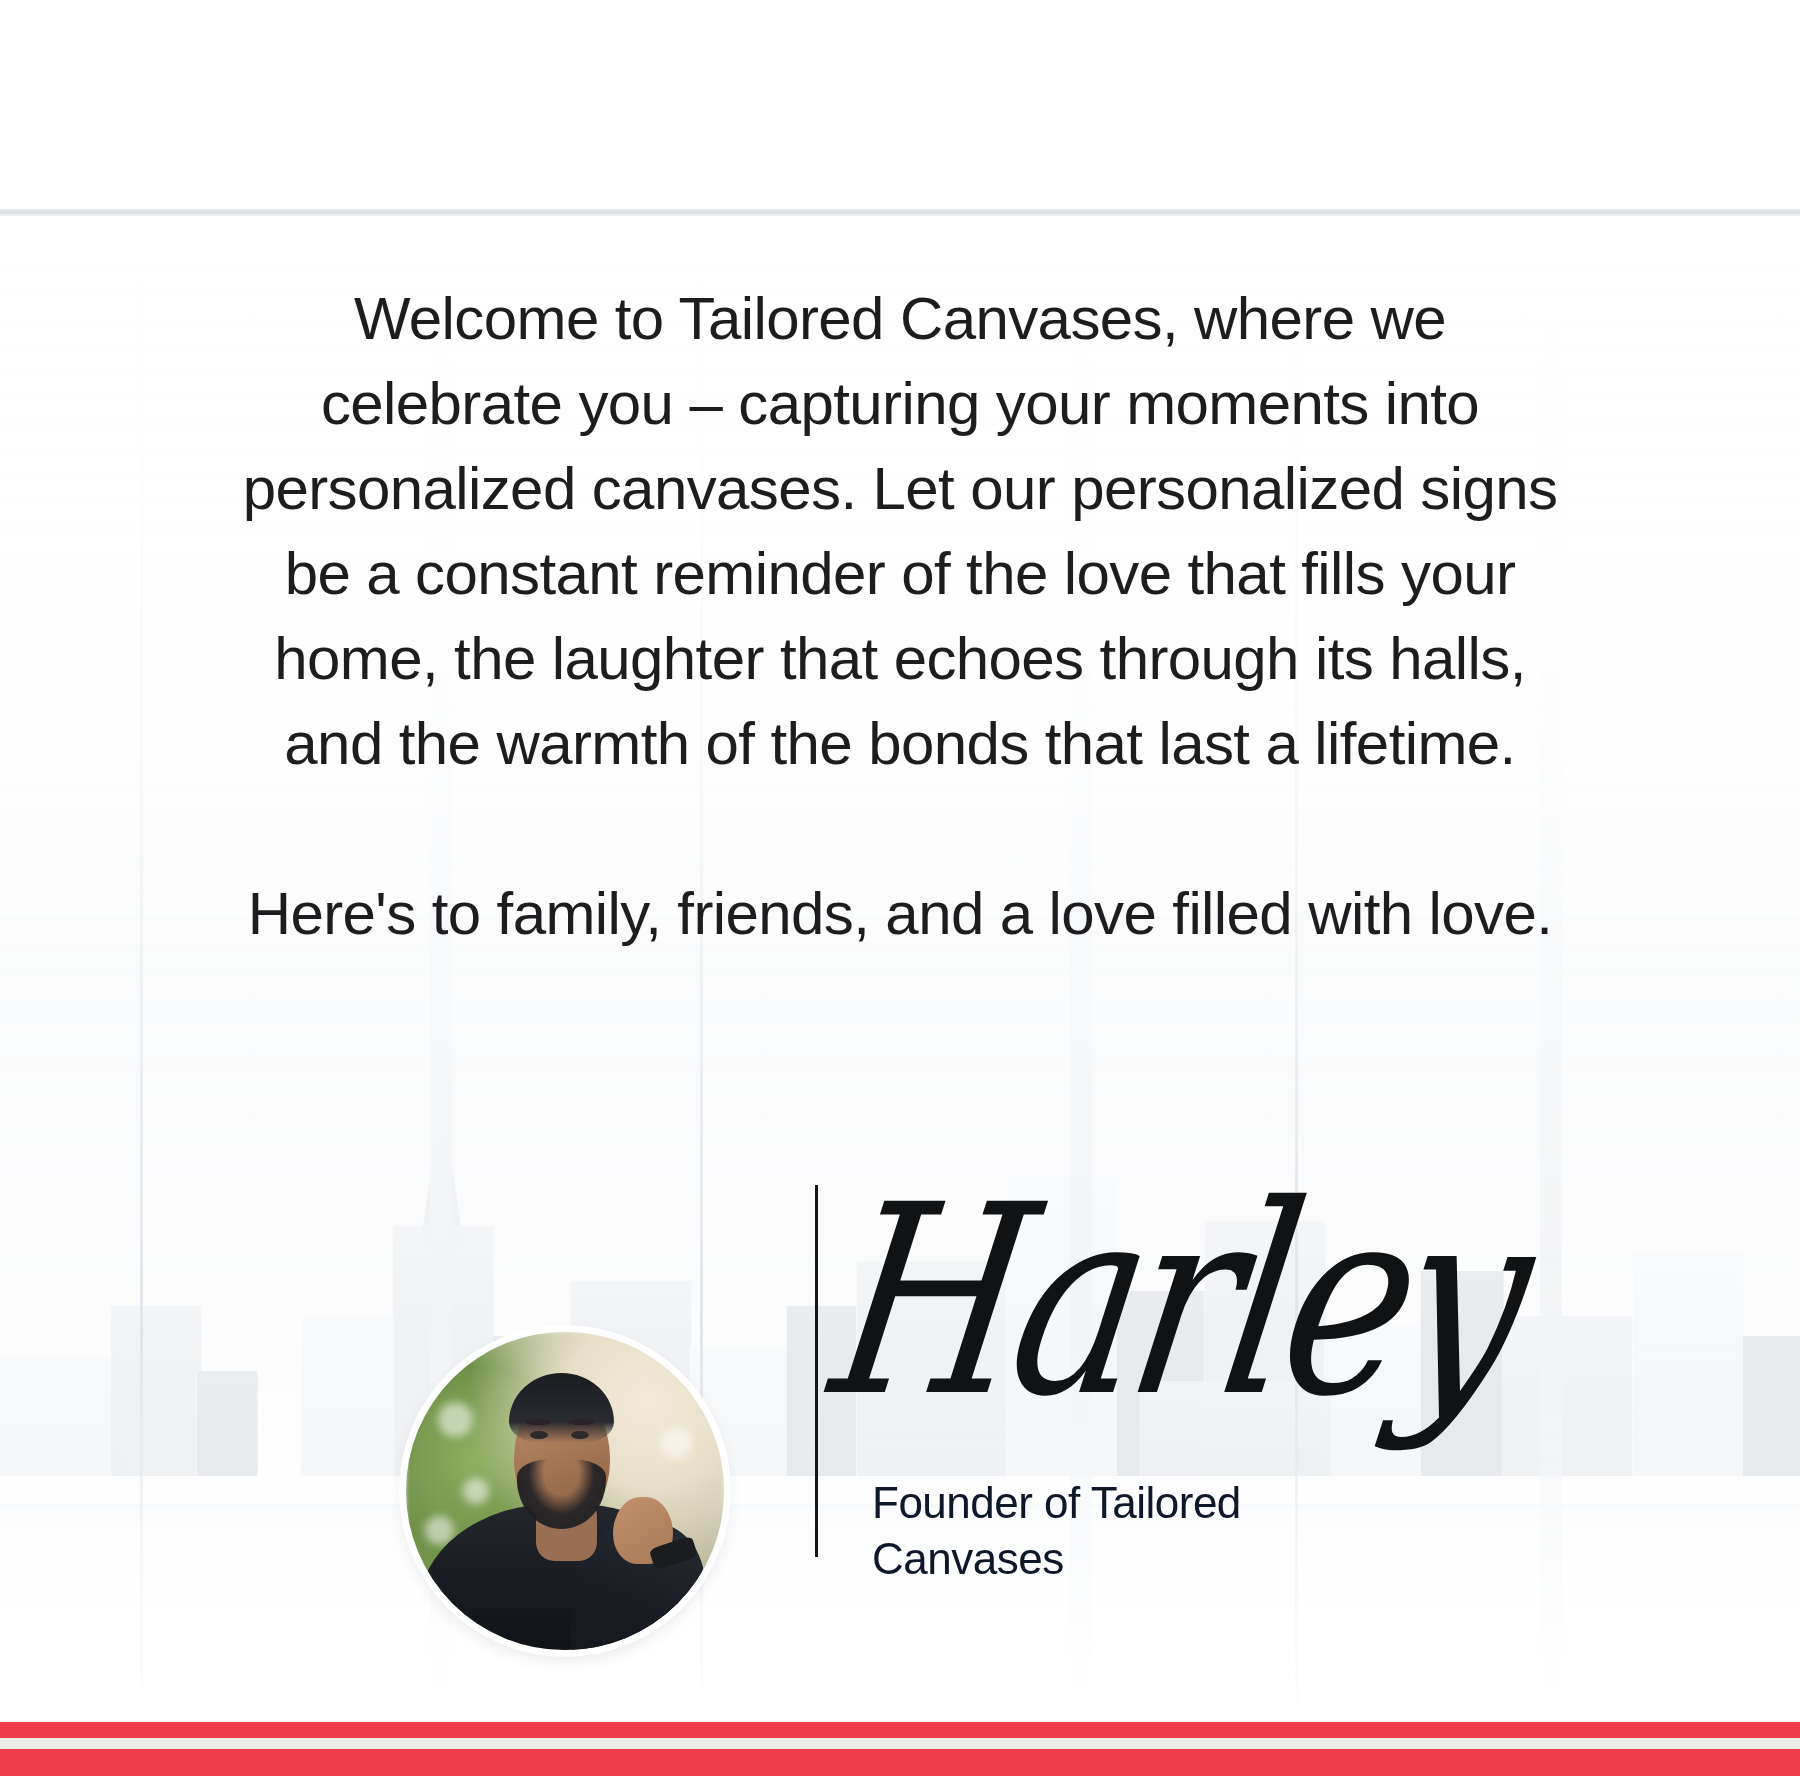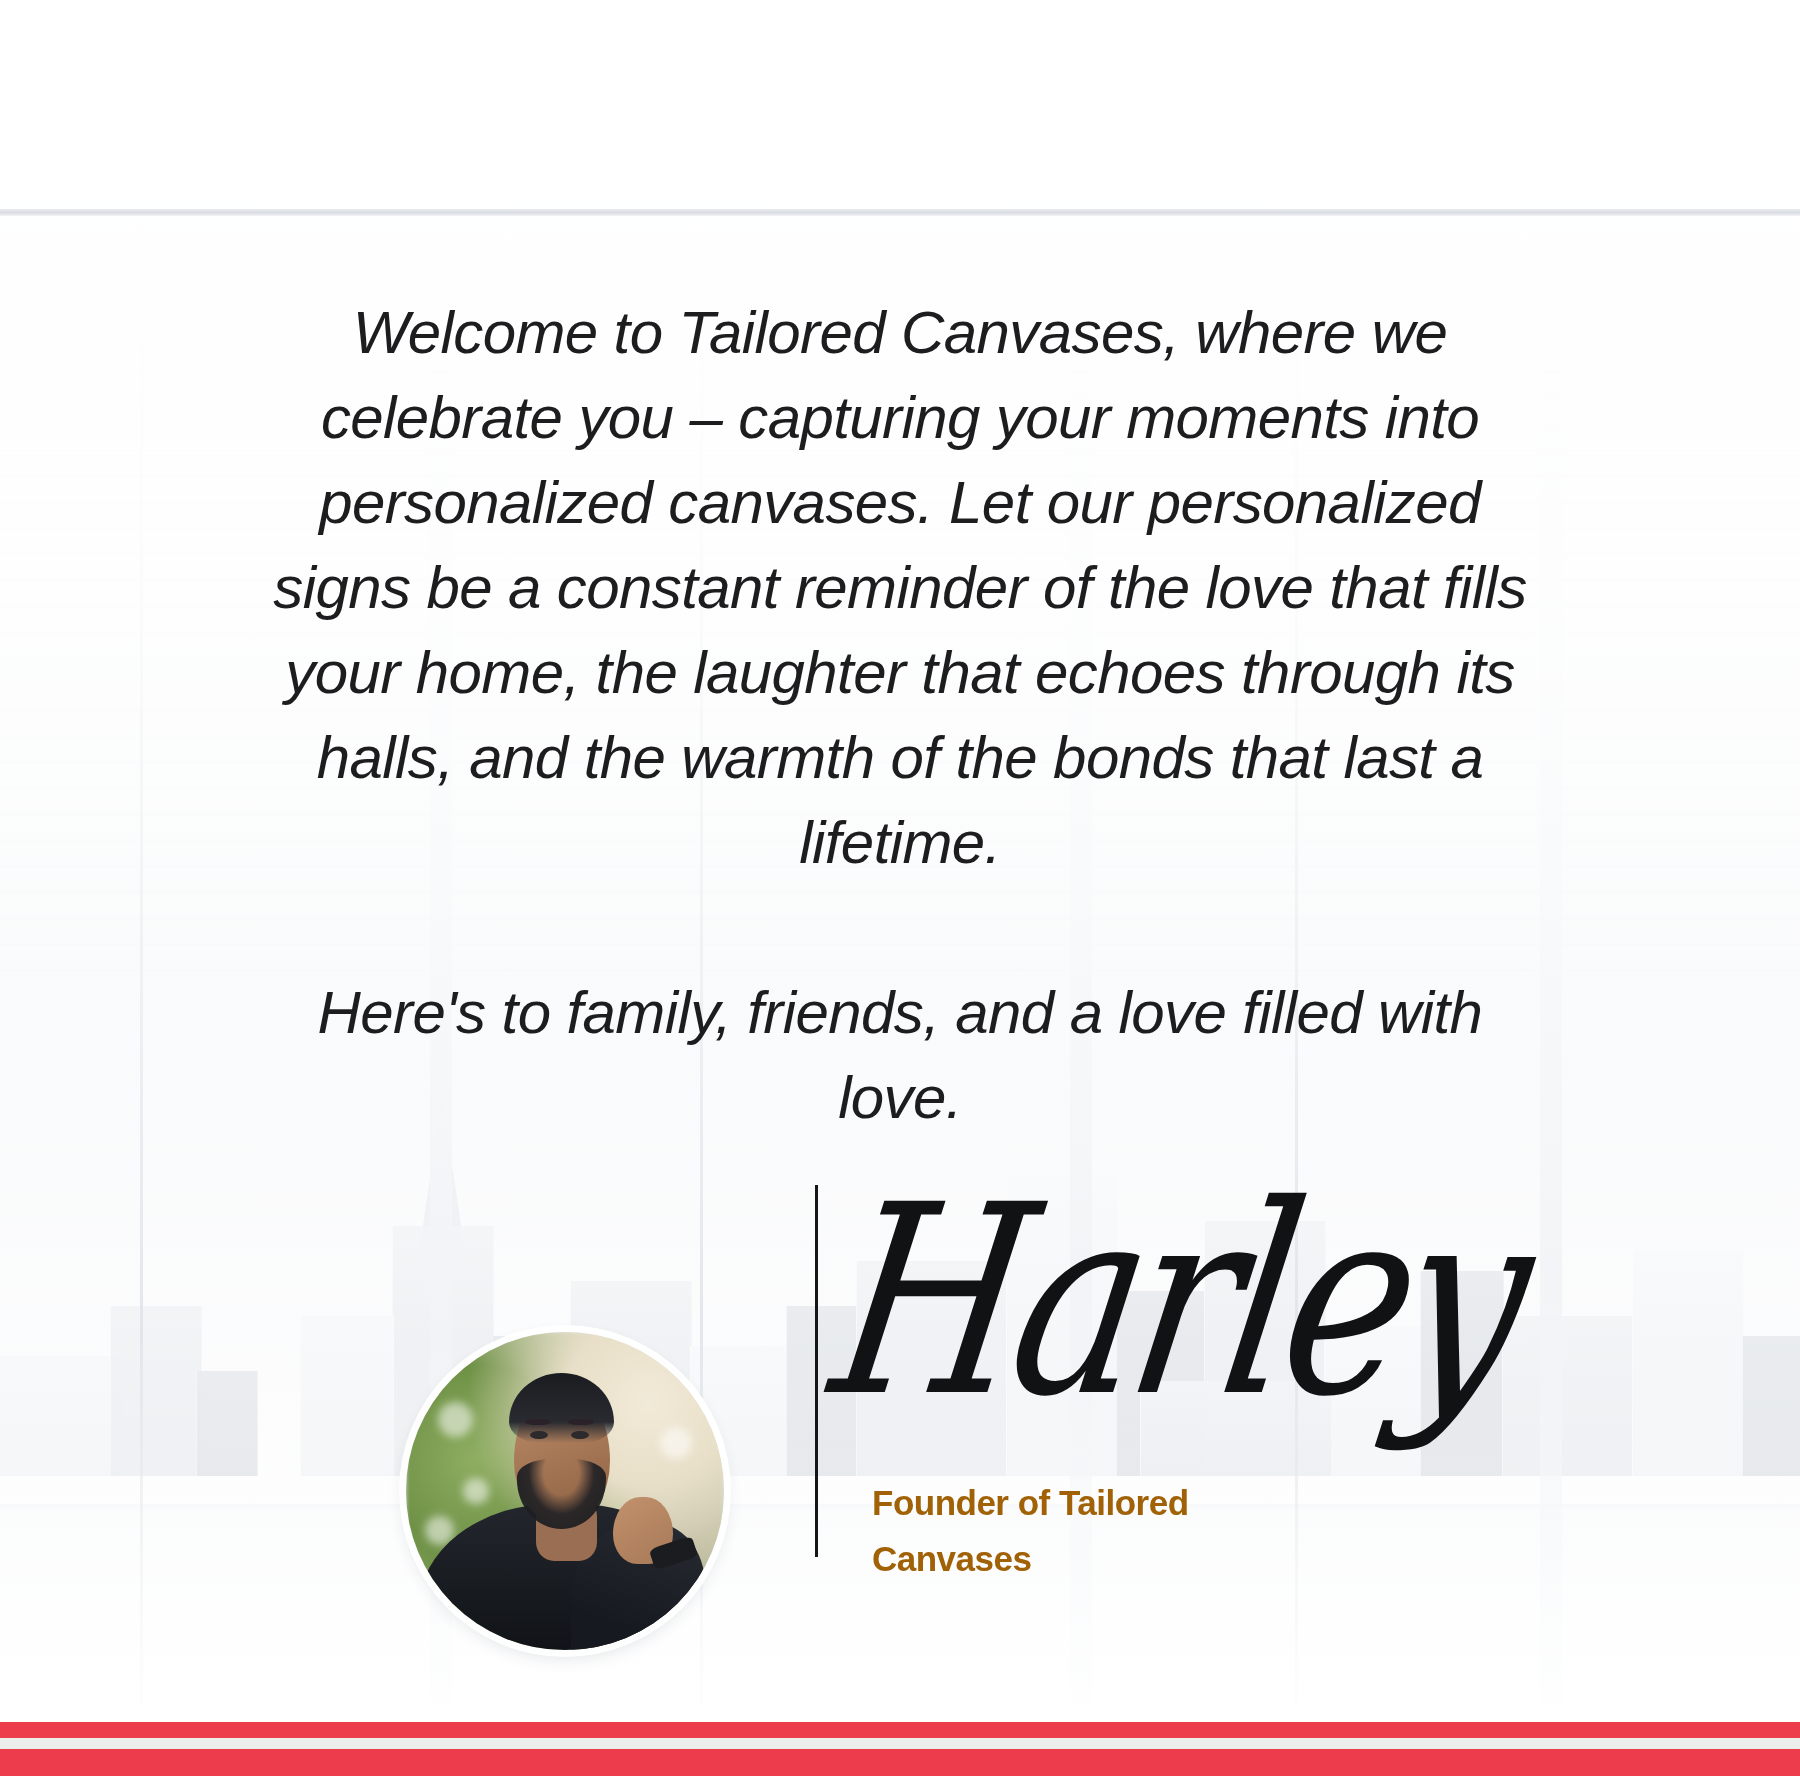--- a/index.html
+++ b/index.html
@@ -144,21 +144,21 @@
     top: 276px;
     width: 1320px;
     text-align: center;
     color: #1d1d1f;
     font-family: "Liberation Sans", sans-serif;
     font-weight: 400;
     font-size: 60px;
     line-height: 85px;
     letter-spacing: -0.6px;
   }
-  .body-copy p { margin: 14px; font-style: italic; }
+  .body-copy p { margin: 0; }
   .body-copy p + p { margin-top: 85px; }
 
   
   .sig-block {
     position: absolute;
     left: 0;
     top: 1140px;
     width: 1800px;
     height: 430px;
   }
@@ -283,24 +283,24 @@
     letter-spacing: -10px;
     transform: skewX(-9deg) scaleY(1.22);
     transform-origin: left top;
     white-space: nowrap;
   }
   .role {
     position: absolute;
     left: 872px;
     top: 335px;
     width: 620px;
-    color: #a16207;
+    color: #0f172a;
     font-family: "Liberation Sans", sans-serif;
-    font-weight: 700;
-    font-size: 35px;
+    font-weight: 400;
+    font-size: 44px;
     line-height: 56px;
     letter-spacing: -0.5px;
   }
 
   
   .stripe {
     position: absolute;
     left: 0;
     width: 1800px;
     background: #ED3C4B;

